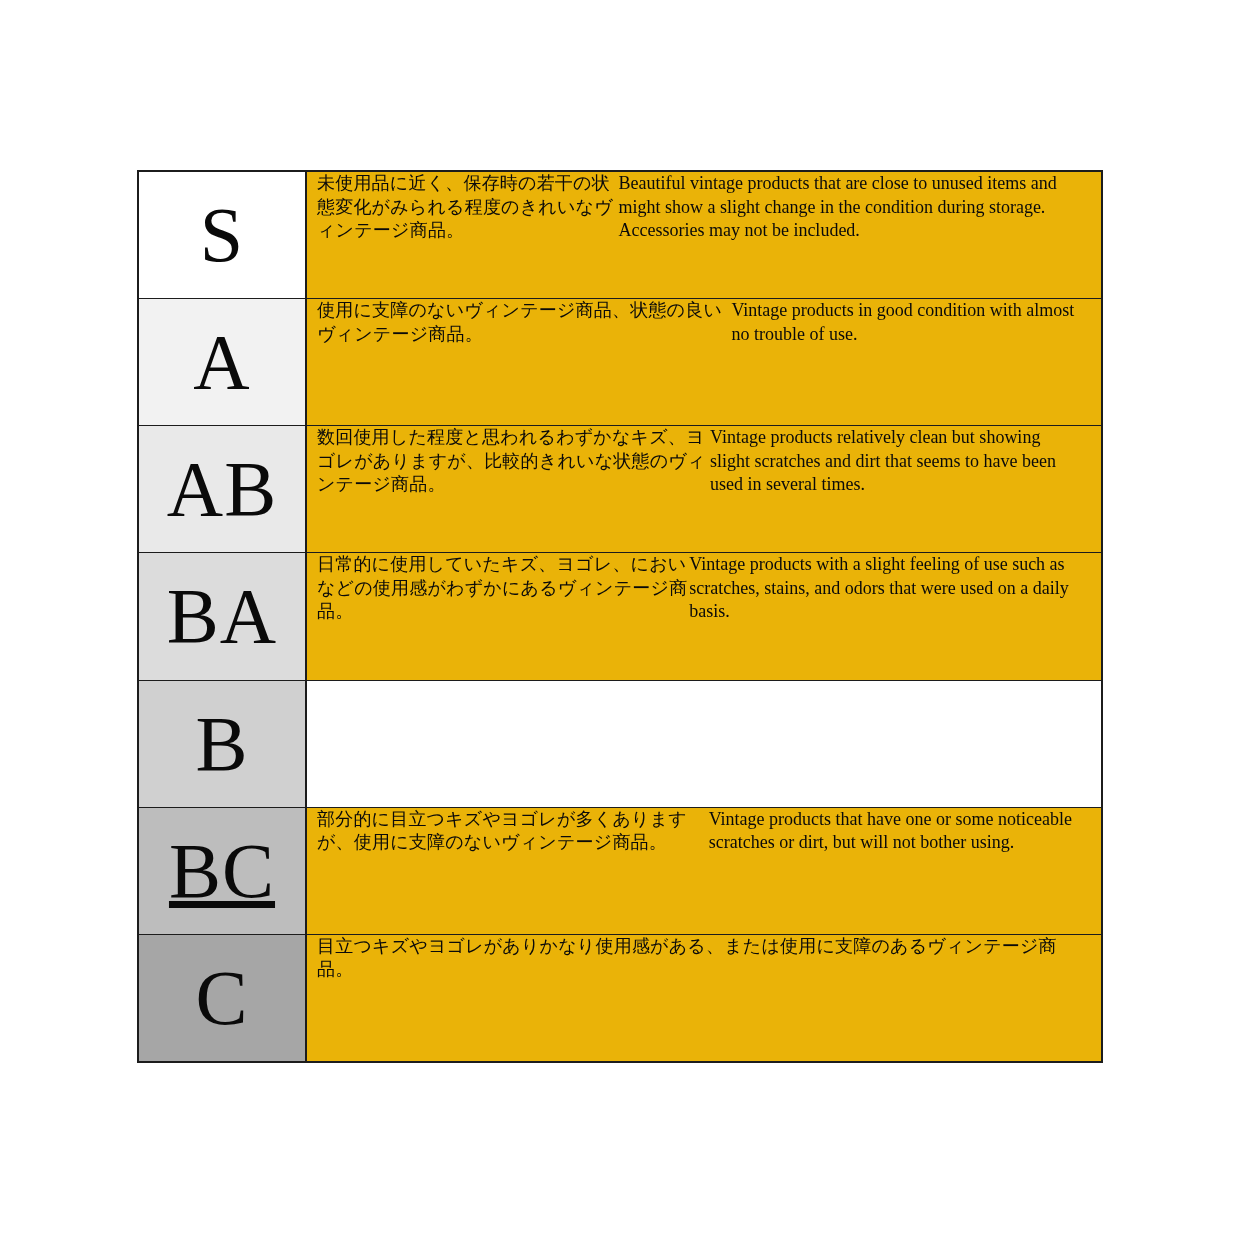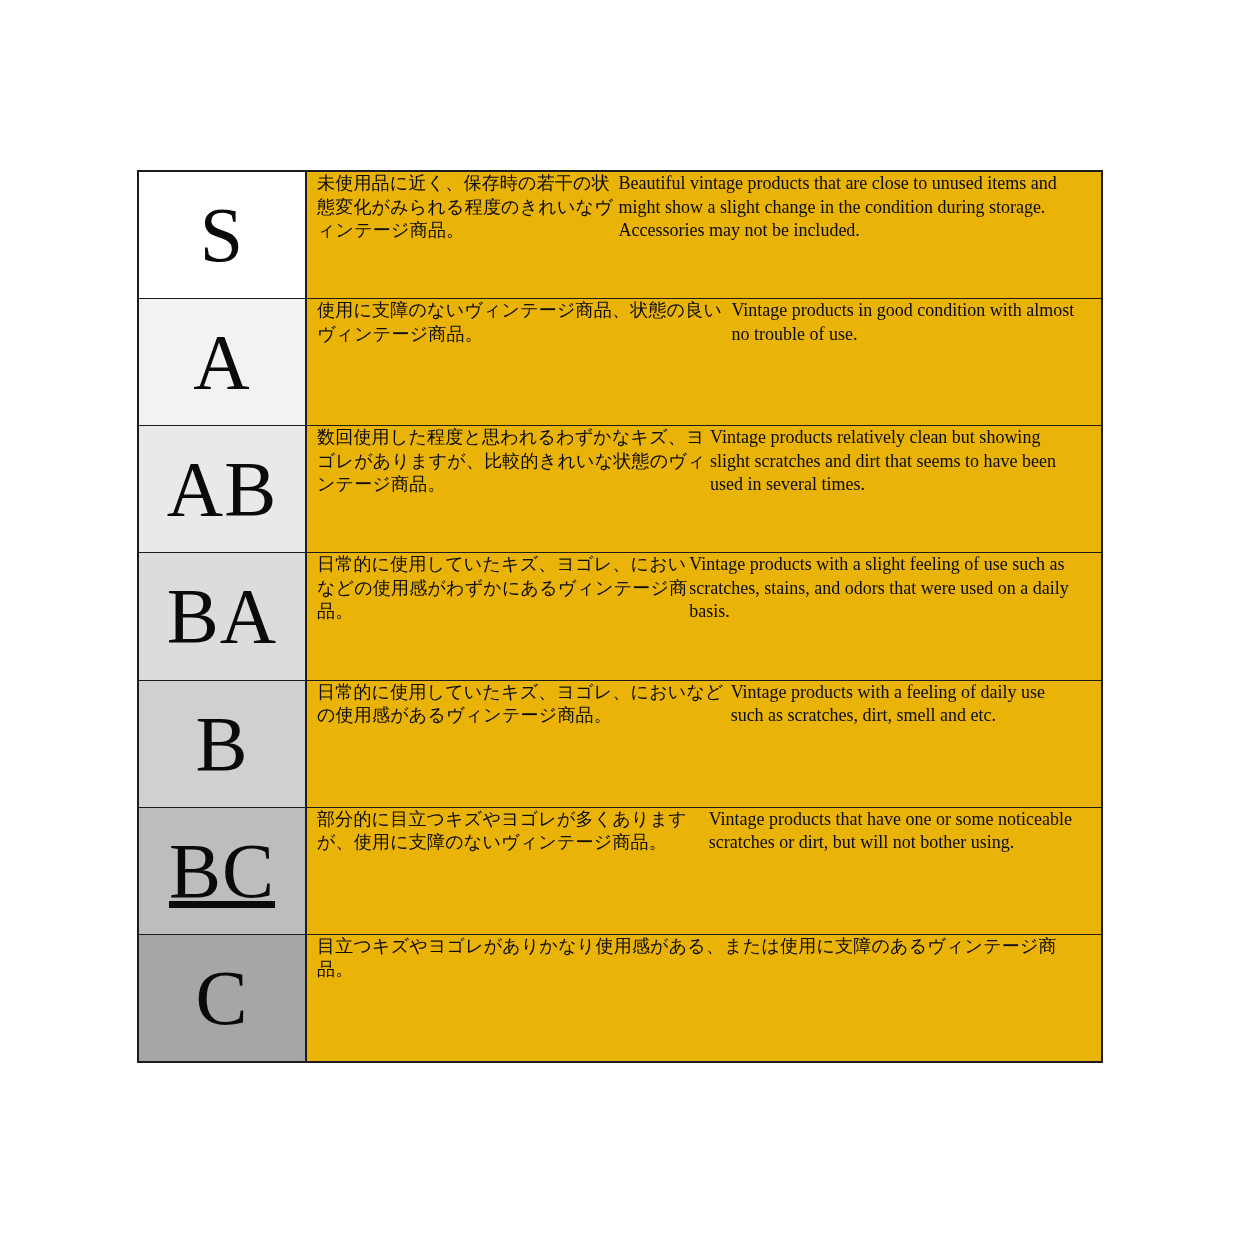--- a/index.html
+++ b/index.html
@@ -101,24 +101,20 @@
     <div class="desc-cell">
       <p class="jp-description">日常的に使用していたキズ、ヨゴレ、においなどの使用感がわずかにあるヴィンテージ商品。</p>
       <p class="en-description">Vintage products with a slight feeling of use such as scratches, stains, and odors that were used on a daily basis.</p>
     </div>
   </div>
 
   <div class="table-row">
     <div class="grade-cell" style="background-color: rgb(208, 208, 208);">
       <span class="grade-label">B</span>
     </div>
-    <div class="desc-cell">
-      <p class="jp-description">日常的に使用していたキズ、ヨゴレ、においなどの使用感があるヴィンテージ商品。</p>
-      <p class="en-description">Vintage products with a feeling of daily use such as scratches, dirt, smell and etc.</p>
-    </div>
   </div>
 
   <div class="table-row">
     <div class="grade-cell" style="background-color: rgb(189, 189, 189); text-decoration: underline;">
       <span class="grade-label">BC</span>
     </div>
     <div class="desc-cell">
       <p class="jp-description">部分的に目立つキズやヨゴレが多くありますが、使用に支障のないヴィンテージ商品。</p>
       <p class="en-description">Vintage products that have one or some noticeable scratches or dirt, but will not bother using.</p>
     </div>

